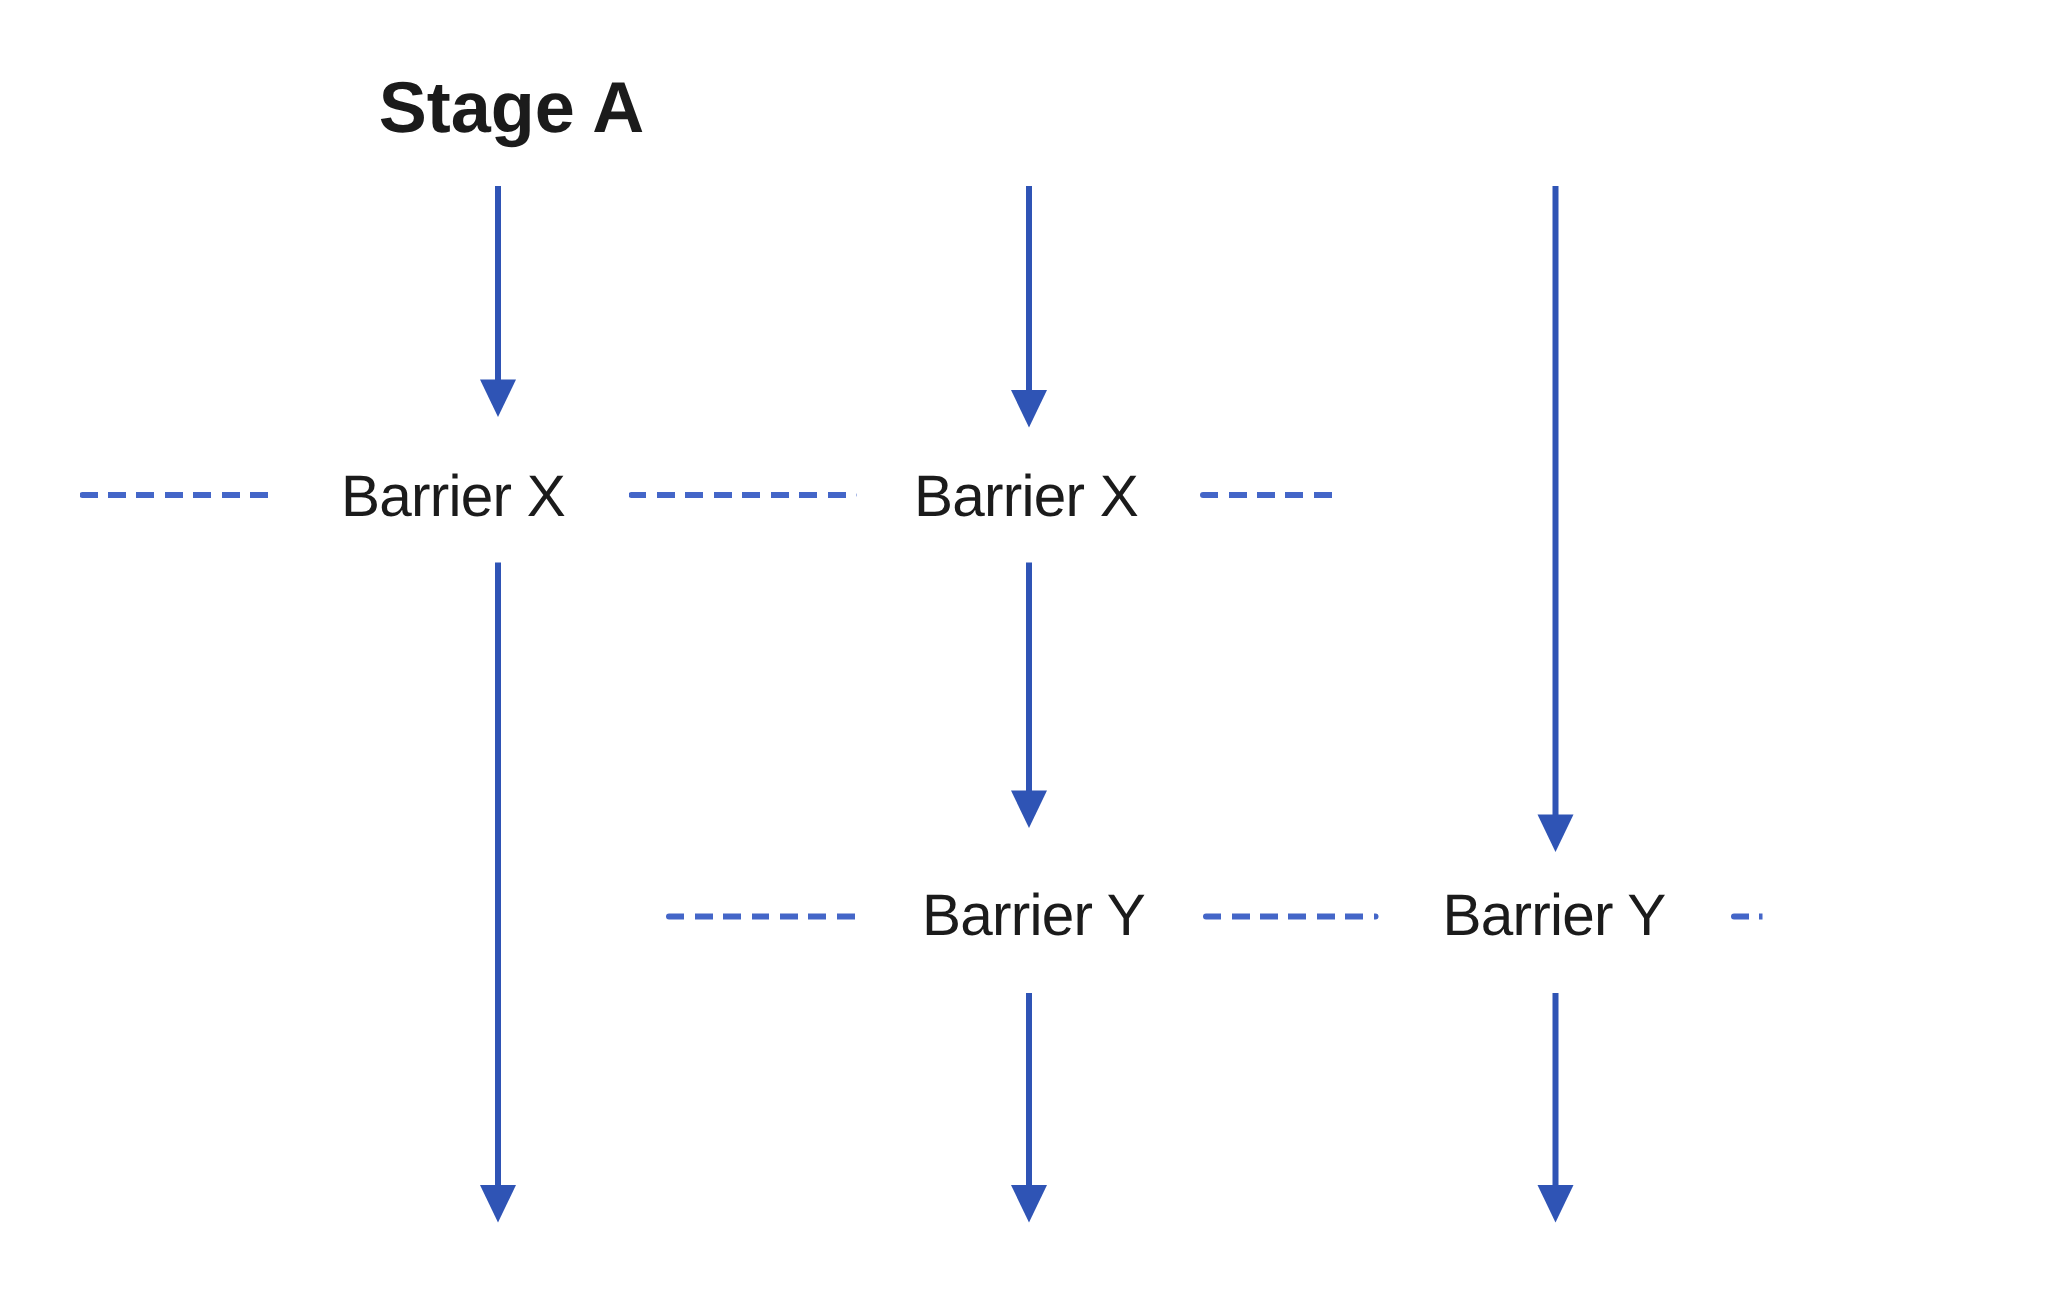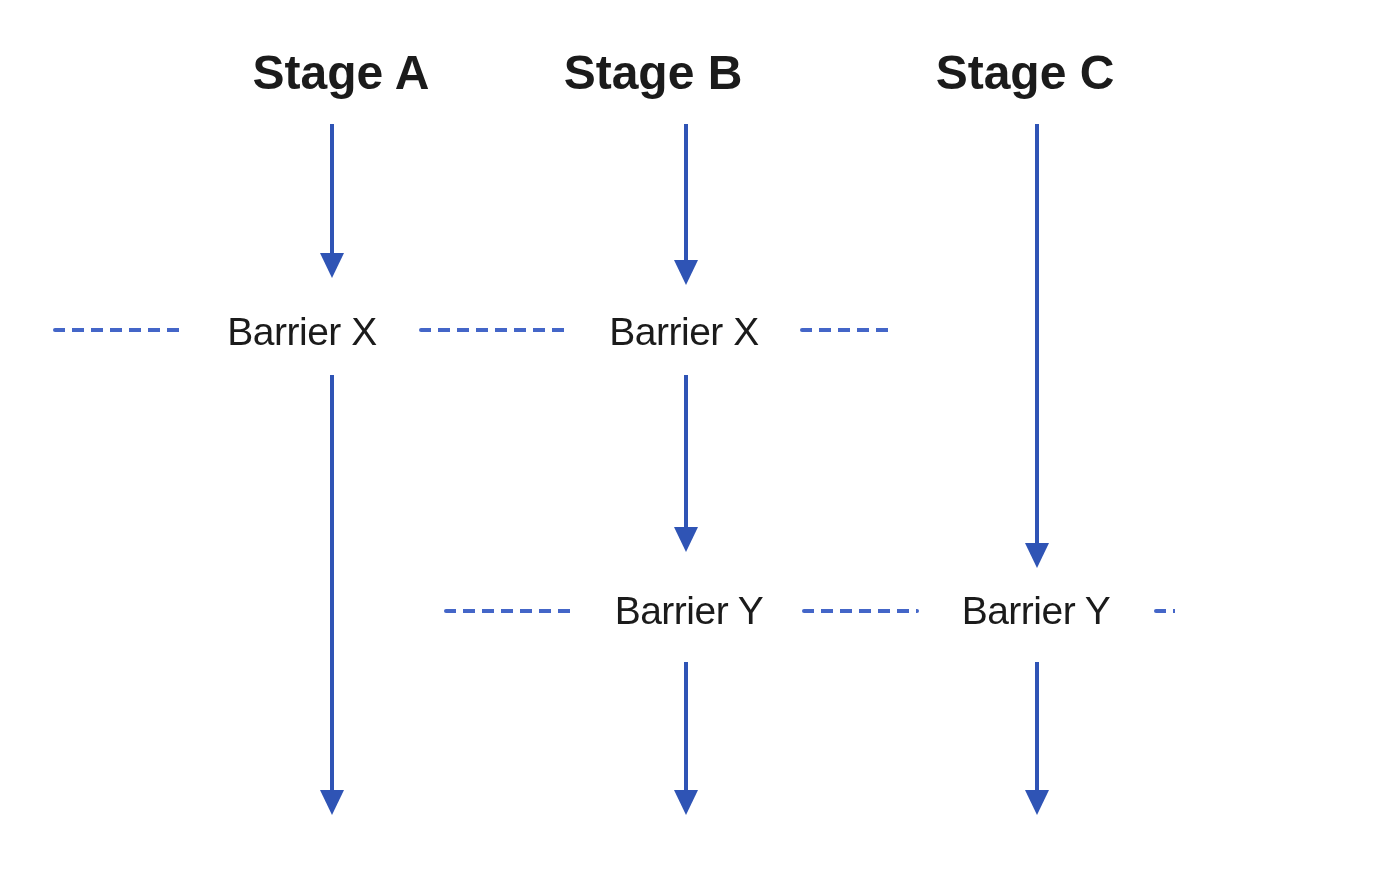--- a/index.html
+++ b/index.html
@@ -60,22 +60,20 @@
       transparent 19px
     );
   }
 </style>
 </head>
 <body>
 
 <div class="canvas">
 
   <div class="stage-label" style="left:341px">Stage A</div>
-  <div class="stage-label" style="left:653px">Stage B</div>
-  <div class="stage-label" style="left:1025px">Stage C</div>
 
   <div class="vline" style="left:330px; top:124px; height:130px"></div>
   <div class="arrowhead" style="left:320px; top:253px"></div>
 
   <div class="vline" style="left:330px; top:375px; height:416px"></div>
   <div class="arrowhead" style="left:320px; top:790px"></div>
 
   <div class="vline" style="left:684px; top:124px; height:137px"></div>
   <div class="arrowhead" style="left:674px; top:260px"></div>
 

